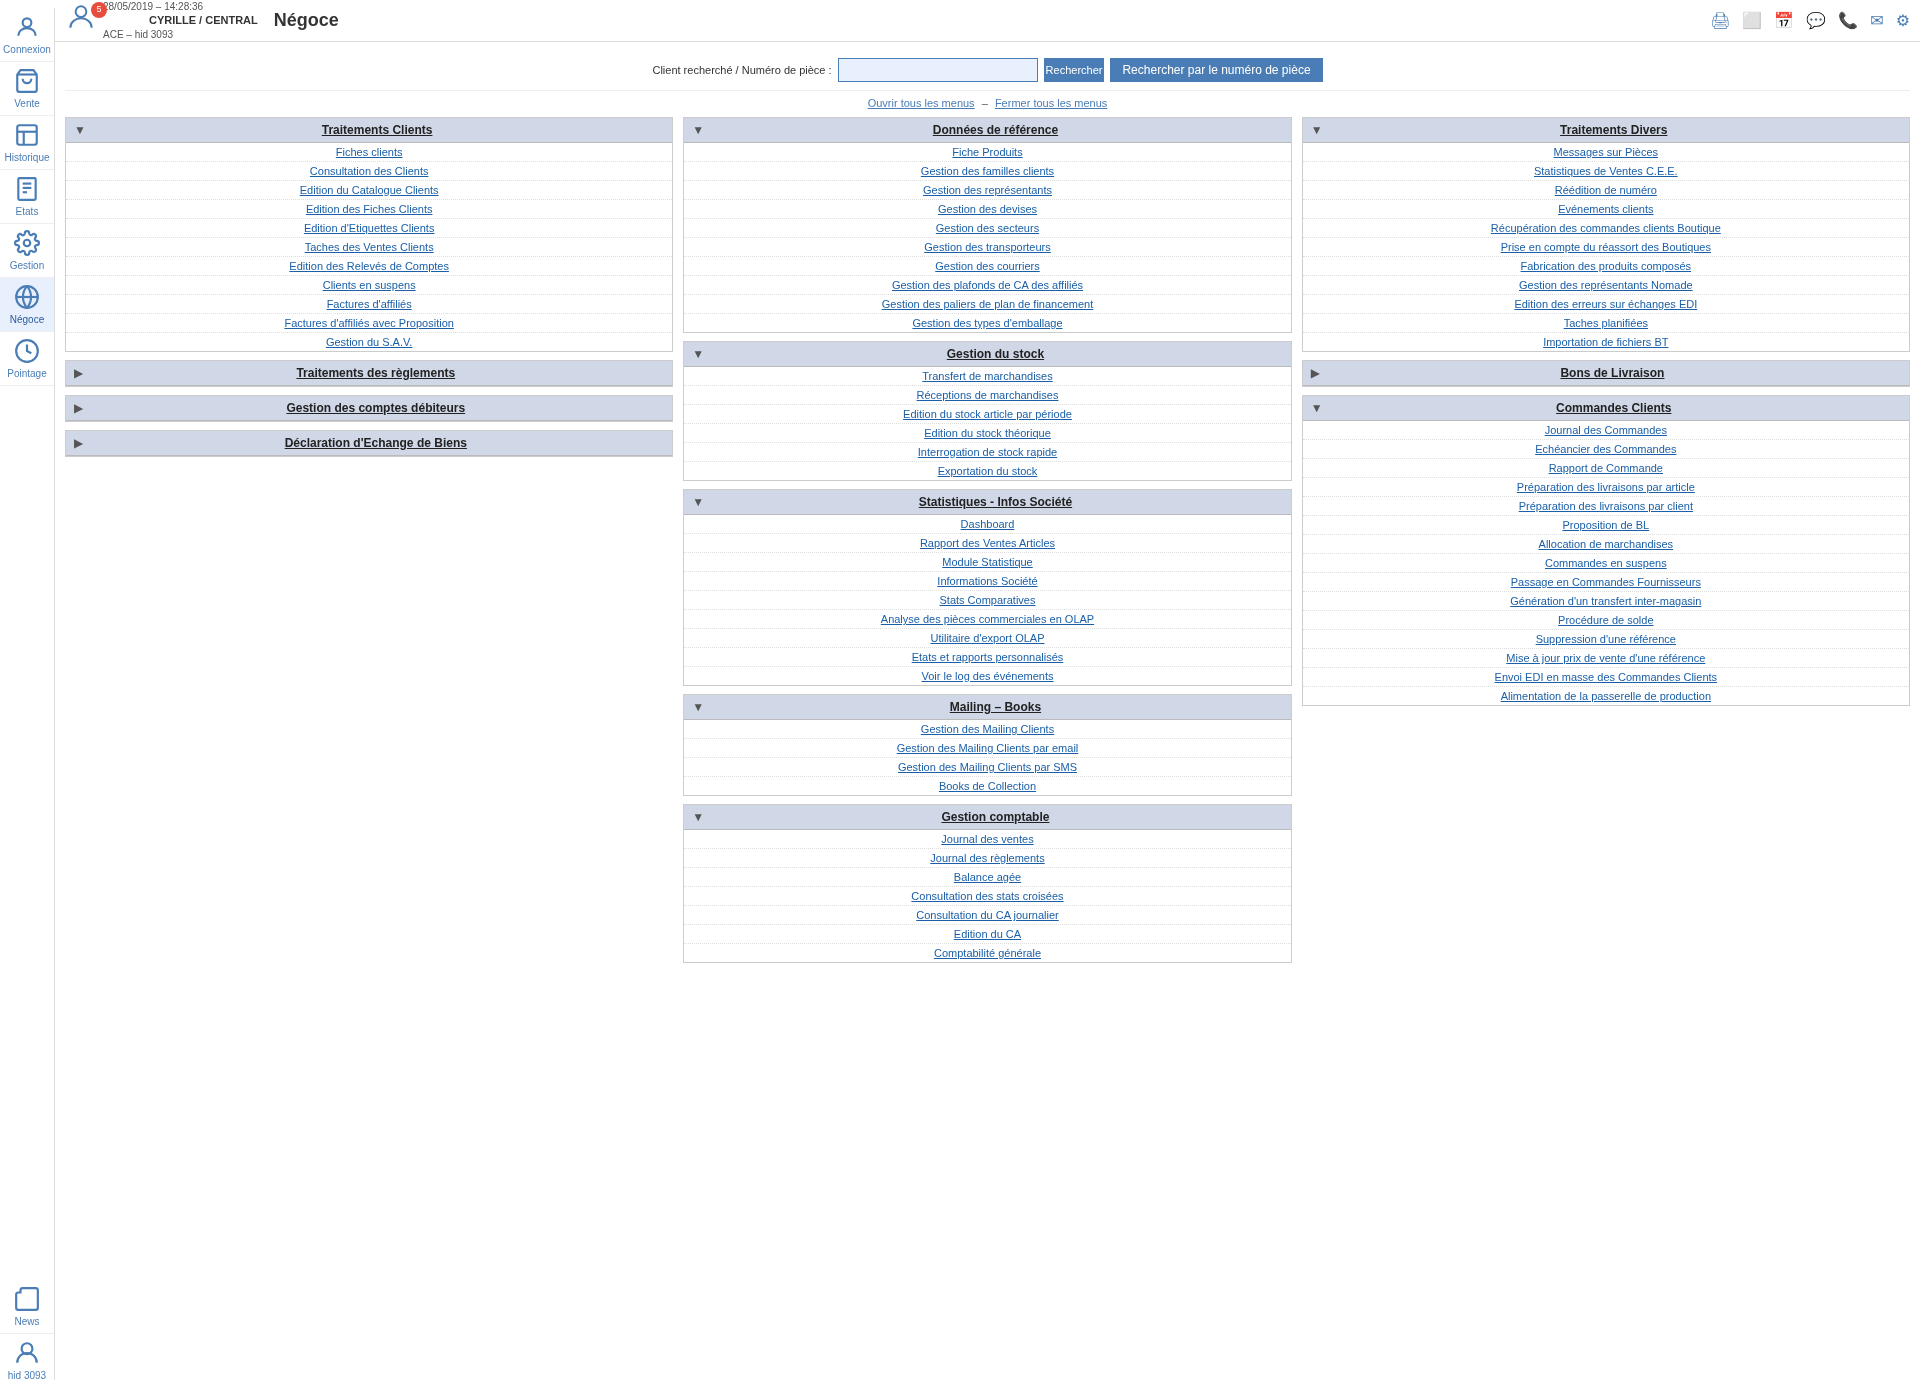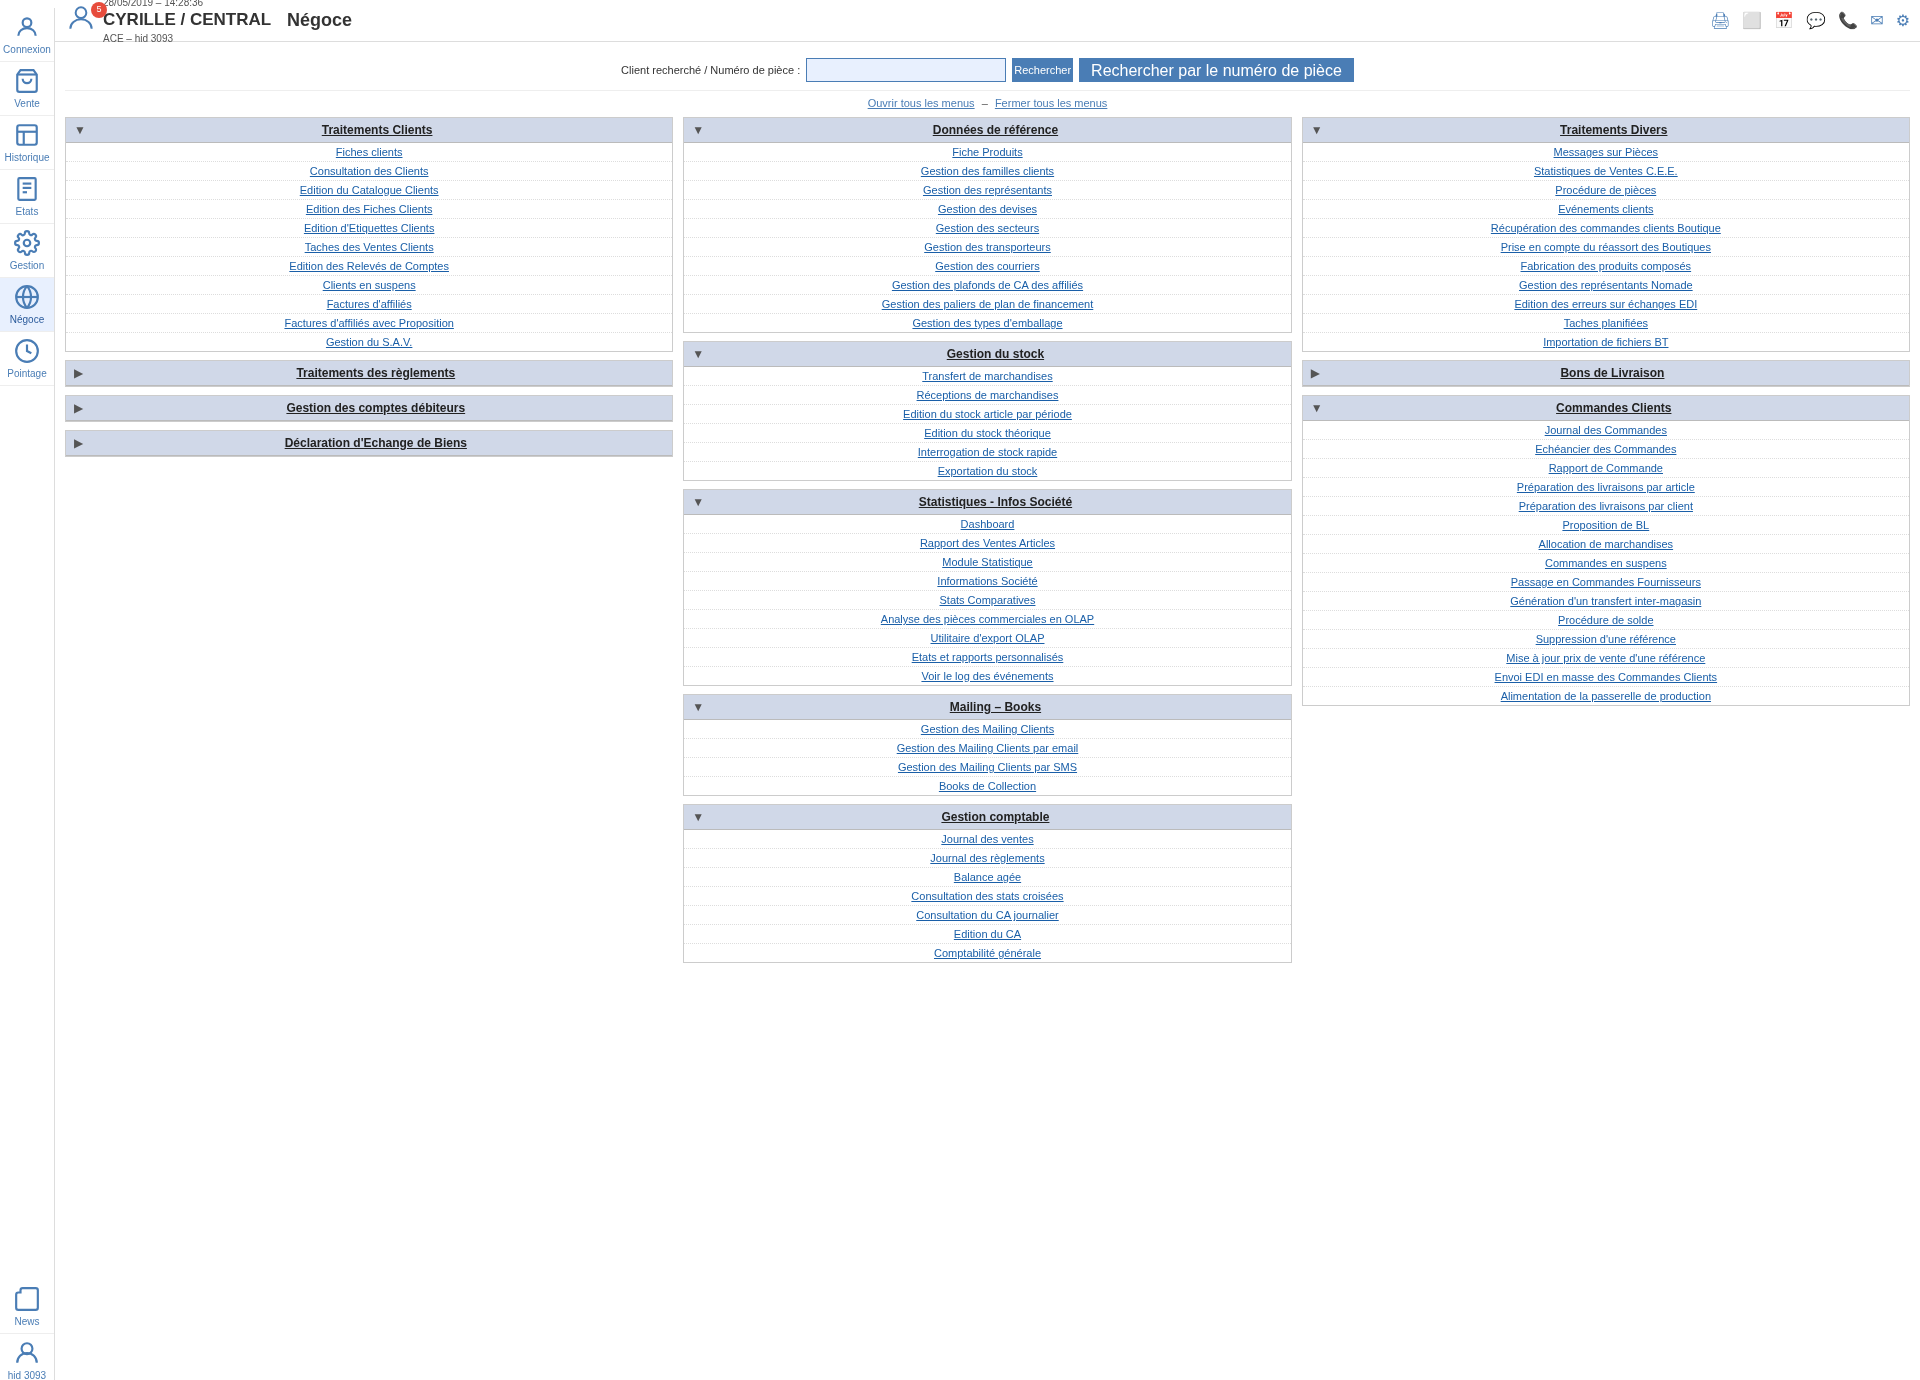--- a/index.html
+++ b/index.html
@@ -42,21 +42,21 @@
       right: 0; height: 42px;
       background: #fff;
       border-bottom: 1px solid #ddd;
       display: flex;
       align-items: center;
       padding: 0 10px;
       z-index: 99;
     }
     .header-user { display: flex; align-items: center; gap: 6px; }
     .header-user-info { font-size: 10px; color: #555; line-height: 1.3; }
-    .header-user-info strong { display: block; font-size: 17px; color: #333; }
+    .header-user-info strong { display: block; font-size: 11px; color: #333; margin-left: 46px; }
     .header-title { font-size: 18px; font-weight: bold; color: #333; margin-left: 16px; }
     .header-icons { margin-left: auto; display: flex; gap: 12px; align-items: center; color: #4a7db5; }
     .header-icon { cursor: pointer; font-size: 16px; }
 
     
     #main {
       margin-left: 55px;
       margin-top: 42px;
       padding: 8px 10px;
     }
@@ -88,21 +88,21 @@
       padding: 4px 2px;
       font-size: 11px;
       cursor: pointer;
       height: 24px;
     }
     .btn-search2 {
       background: #4a7db5;
       color: #fff;
       border: none;
       padding: 4px 12px;
-      font-size: 16px;
+      font-size: 12px;
       cursor: pointer;
       height: 24px;
     }
     .menu-links { text-align: center; font-size: 11px; margin-bottom: 8px; }
     .menu-links a { color: #4a7db5; text-decoration: underline; cursor: pointer; }
     .menu-links span { color: #555; margin: 0 4px; }
 
     
     .columns {
       display: grid;
@@ -416,21 +416,21 @@
 
     <div class="col" id="col3-container">
         <div class="section">
           <div class="section-header">
             <span class="section-arrow">▼</span>
             <span class="section-header-title">Traitements Divers</span>
           </div>
           <div class="section-body">
             <a class="menu-item">Messages sur Pièces</a>
             <a class="menu-item">Statistiques de Ventes C.E.E.</a>
-            <a class="menu-item">Procédure de pièces</a>
+            <a class="menu-item">Réédition de numéro</a>
             <a class="menu-item">Evénements clients</a>
             <a class="menu-item">Récupération des commandes clients Boutique</a>
             <a class="menu-item">Prise en compte du réassort des Boutiques</a>
             <a class="menu-item">Fabrication des produits composés</a>
             <a class="menu-item">Gestion des représentants Nomade</a>
             <a class="menu-item">Edition des erreurs sur échanges EDI</a>
             <a class="menu-item">Taches planifiées</a>
             <a class="menu-item">Importation de fichiers BT</a>
           </div>
         </div>

